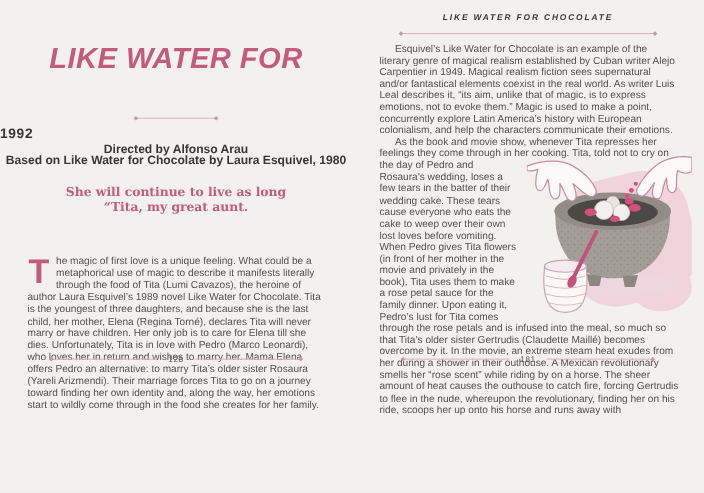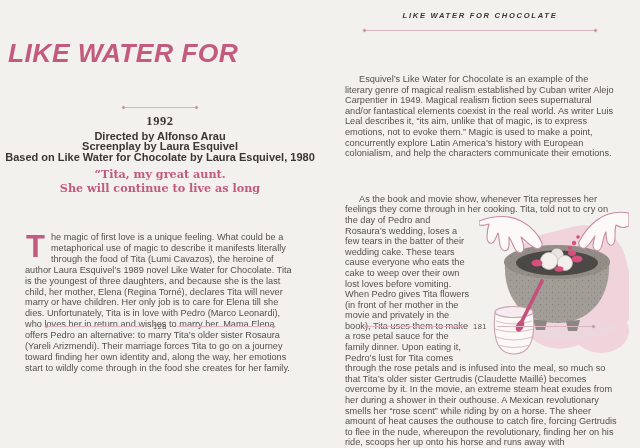--- a/index.html
+++ b/index.html
@@ -15,28 +15,28 @@
   .page.right { left:320px; }
 
   
   .rule-row { display:flex; align-items:center; }
   .rule-row .rule { flex:1; height:1px; background:#ddb4c2; }
   .rule-row .tip  { flex:0 0 auto; width:3px; height:3px; background:#c898ab; transform:rotate(45deg); }
 
   
   .lp-title {
     position:absolute; top:39px; left:8px; right:8px;
-    text-align:left; color:#c25b7d;
+    text-align:center; color:#c25b7d;
     font-weight:700; font-style:italic;
     font-size:26.5px; line-height:29px; letter-spacing:0.4px;
   }
   .lp-divider { position:absolute; top:106px; left:50%; width:76px; transform:translateX(-50%); }
   .lp-year {
-    position:absolute; top:114px; left:0; right:0; text-align:center;
-    font-family:Liberation Serif, serif; font-weight:700;
+    position:absolute; top:114px; left:0; right:0; text-align:left;
+    font-family:Liberation Sans, sans-serif; font-weight:700;
     font-size:12.5px; color:#3a3633; letter-spacing:0.6px;
   }
   .lp-credits {
     position:absolute; top:131px; left:0; right:0; text-align:center;
     font-size:11px; font-weight:700; color:#3a3633; line-height:10.4px;
   }
   .lp-quote {
     position:absolute; top:168px; left:0; right:0; text-align:center;
     font-family:"DejaVu Serif", serif; font-weight:700;
     font-size:11.2px; line-height:13.6px; color:#c25b7d;
@@ -55,21 +55,21 @@
   .rp-header {
     position:absolute; top:11px; left:0; right:0; text-align:center;
     font-size:7.6px; font-weight:700; font-style:italic;
     letter-spacing:1.7px; color:#3a3633;
   }
   .rp-header-rule { position:absolute; top:29px; left:43px; right:43px; }
   .rp-body {
     position:absolute; top:39px; left:25px; width:272px;
     font-size:9.2px; line-height:10.6px; text-align:left;
   }
-  .rp-body p { text-indent:14px;margin-top:35px; }
+  .rp-body p { text-indent:14px; }
   .illo-float {
     float:right; width:150px; height:166px;
     margin-left:6px; margin-right:-12px;
     shape-outside: inset(24px 0 0 0);
   }
   .illo-float svg { display:block; width:150px; height:152px; margin-top:13px; }
 
   
   .footer {
     position:absolute; bottom:25px; left:45px; right:45px;
@@ -96,27 +96,26 @@
     <div class="lp-divider rule-row">
       <i class="tip"></i>
       <i class="rule"></i>
       <i class="tip"></i>
     </div>
 
     <div class="lp-year">1992</div>
 
     <div class="lp-credits">
       <div>Directed by Alfonso Arau</div>
-      <div>Screenplay by Laura Esquivel</div>
       <div>Based on Like Water for Chocolate by Laura Esquivel, 1980</div>
     </div>
 
     <div class="lp-quote">
+      <div>She will continue to live as long</div>
       <div>“Tita, my great aunt.</div>
-      <div>She will continue to live as long</div>
     </div>
 
     <div class="lp-body">
       <span class="dropcap">T</span><span>he magic of first love is a unique feeling. What could be a metaphorical use of magic to describe it manifests literally through the food of Tita (Lumi Cavazos), the heroine of author Laura Esquivel’s 1989 novel Like Water for Chocolate. Tita is the youngest of three daughters, and because she is the last child, her mother, Elena (Regina Torné), declares Tita will never marry or have children. Her only job is to care for Elena till she dies. Unfortunately, Tita is in love with Pedro (Marco Leonardi), who loves her in return and wishes to marry her. Mama Elena offers Pedro an alternative: to marry Tita’s older sister Rosaura (Yareli Arizmendi). Their marriage forces Tita to go on a journey toward finding her own identity and, along the way, her emotions start to wildly come through in the food she creates for her family.</span>
     </div>
 
     <div class="footer">
       <i class="tip"></i>
       <i class="rule"></i>
       <span class="pagenum">128</span>

